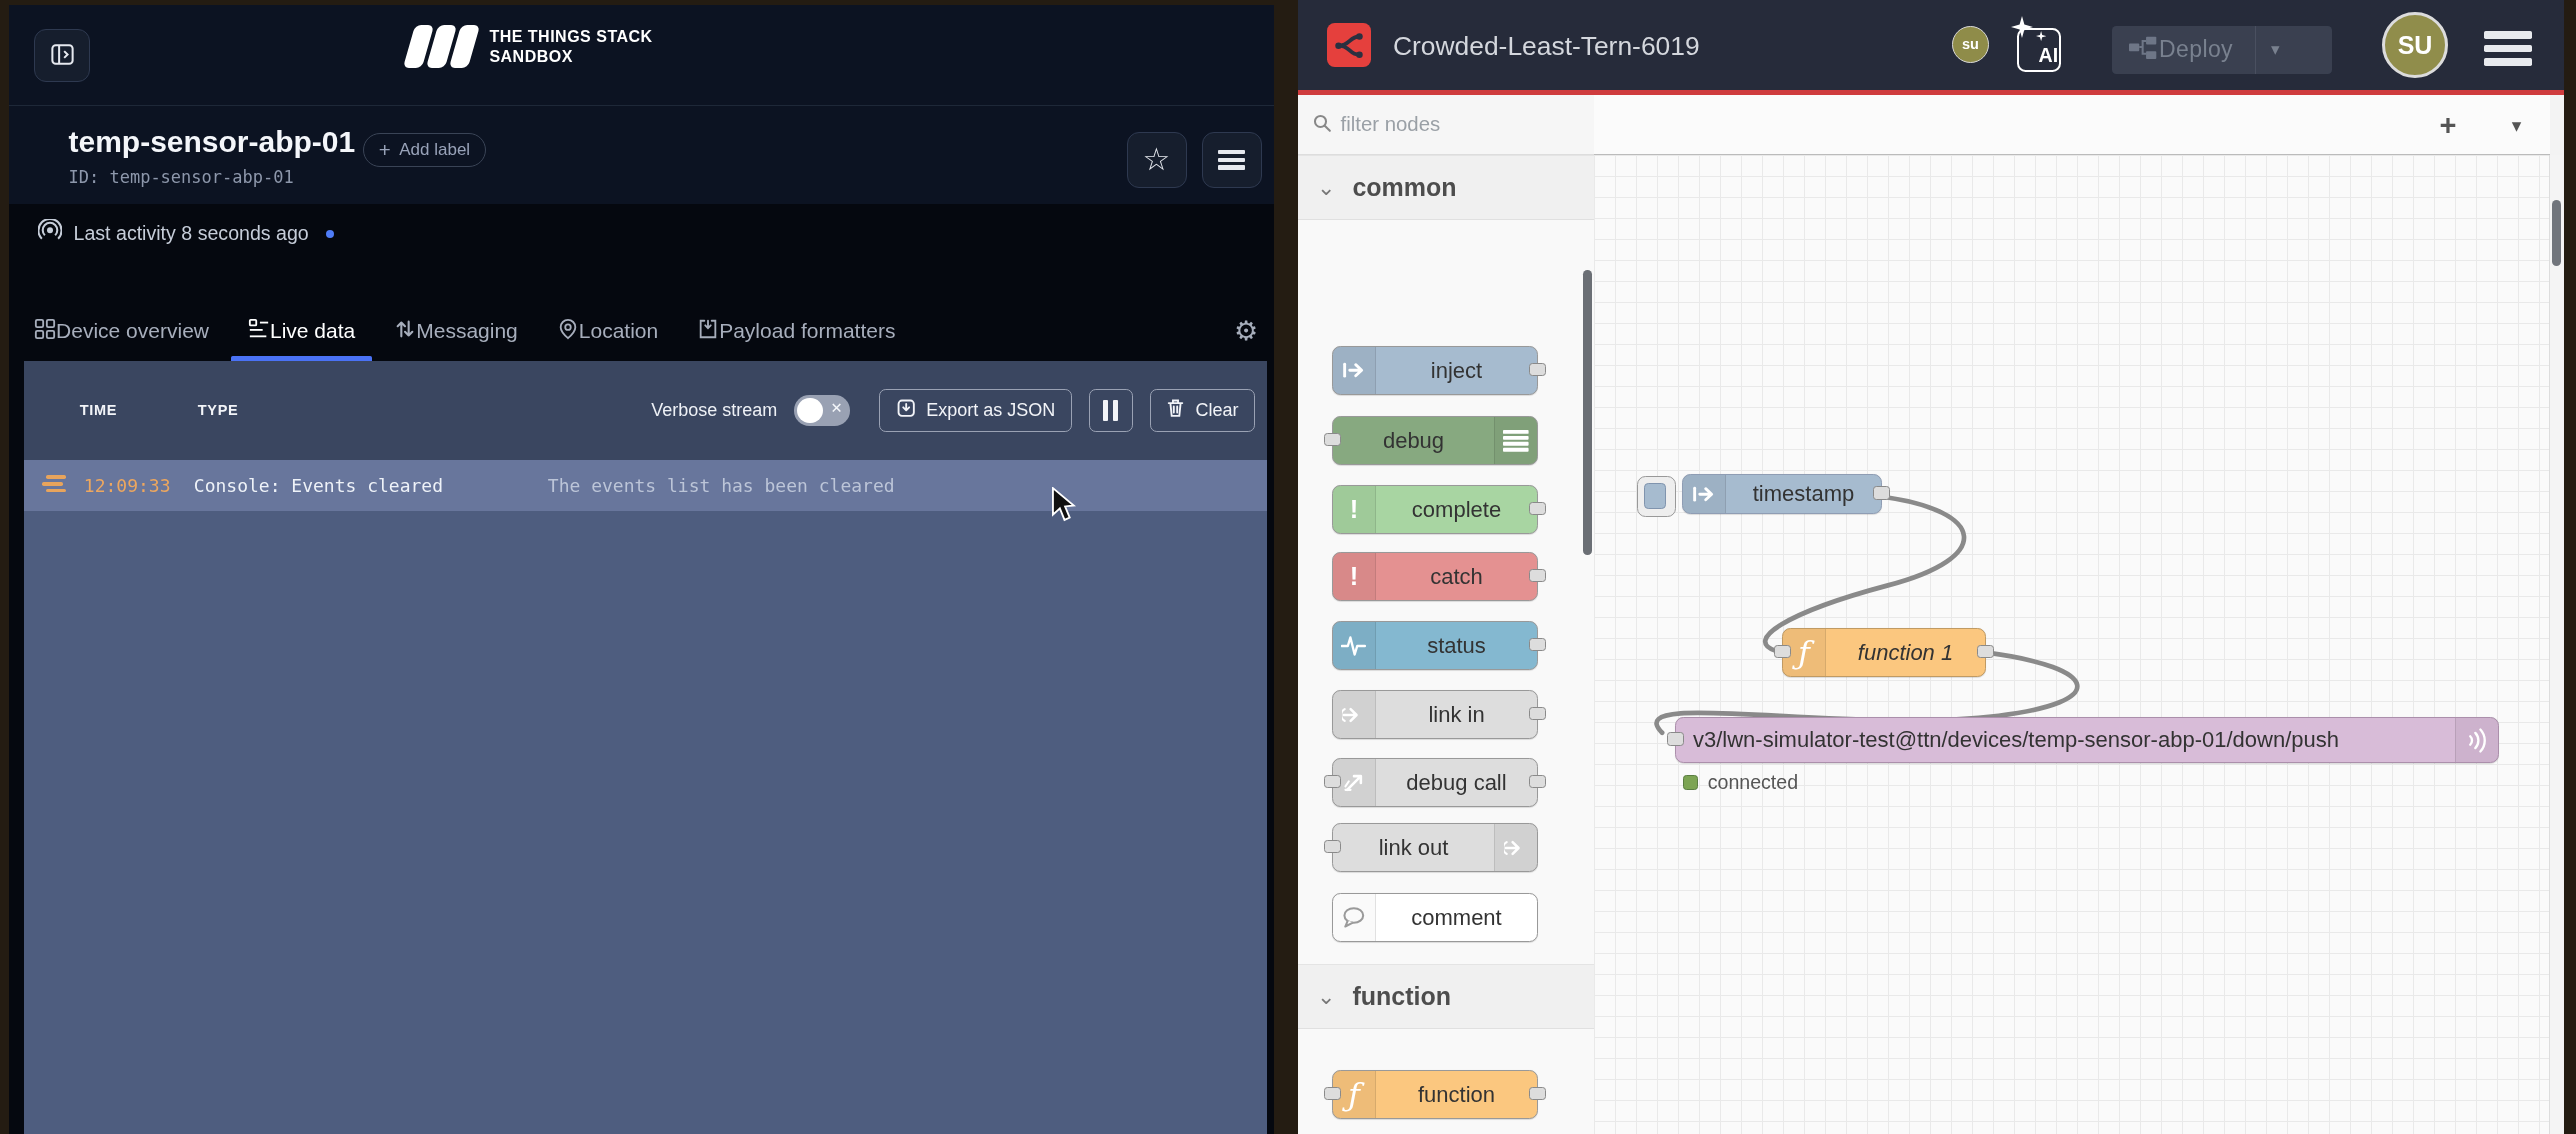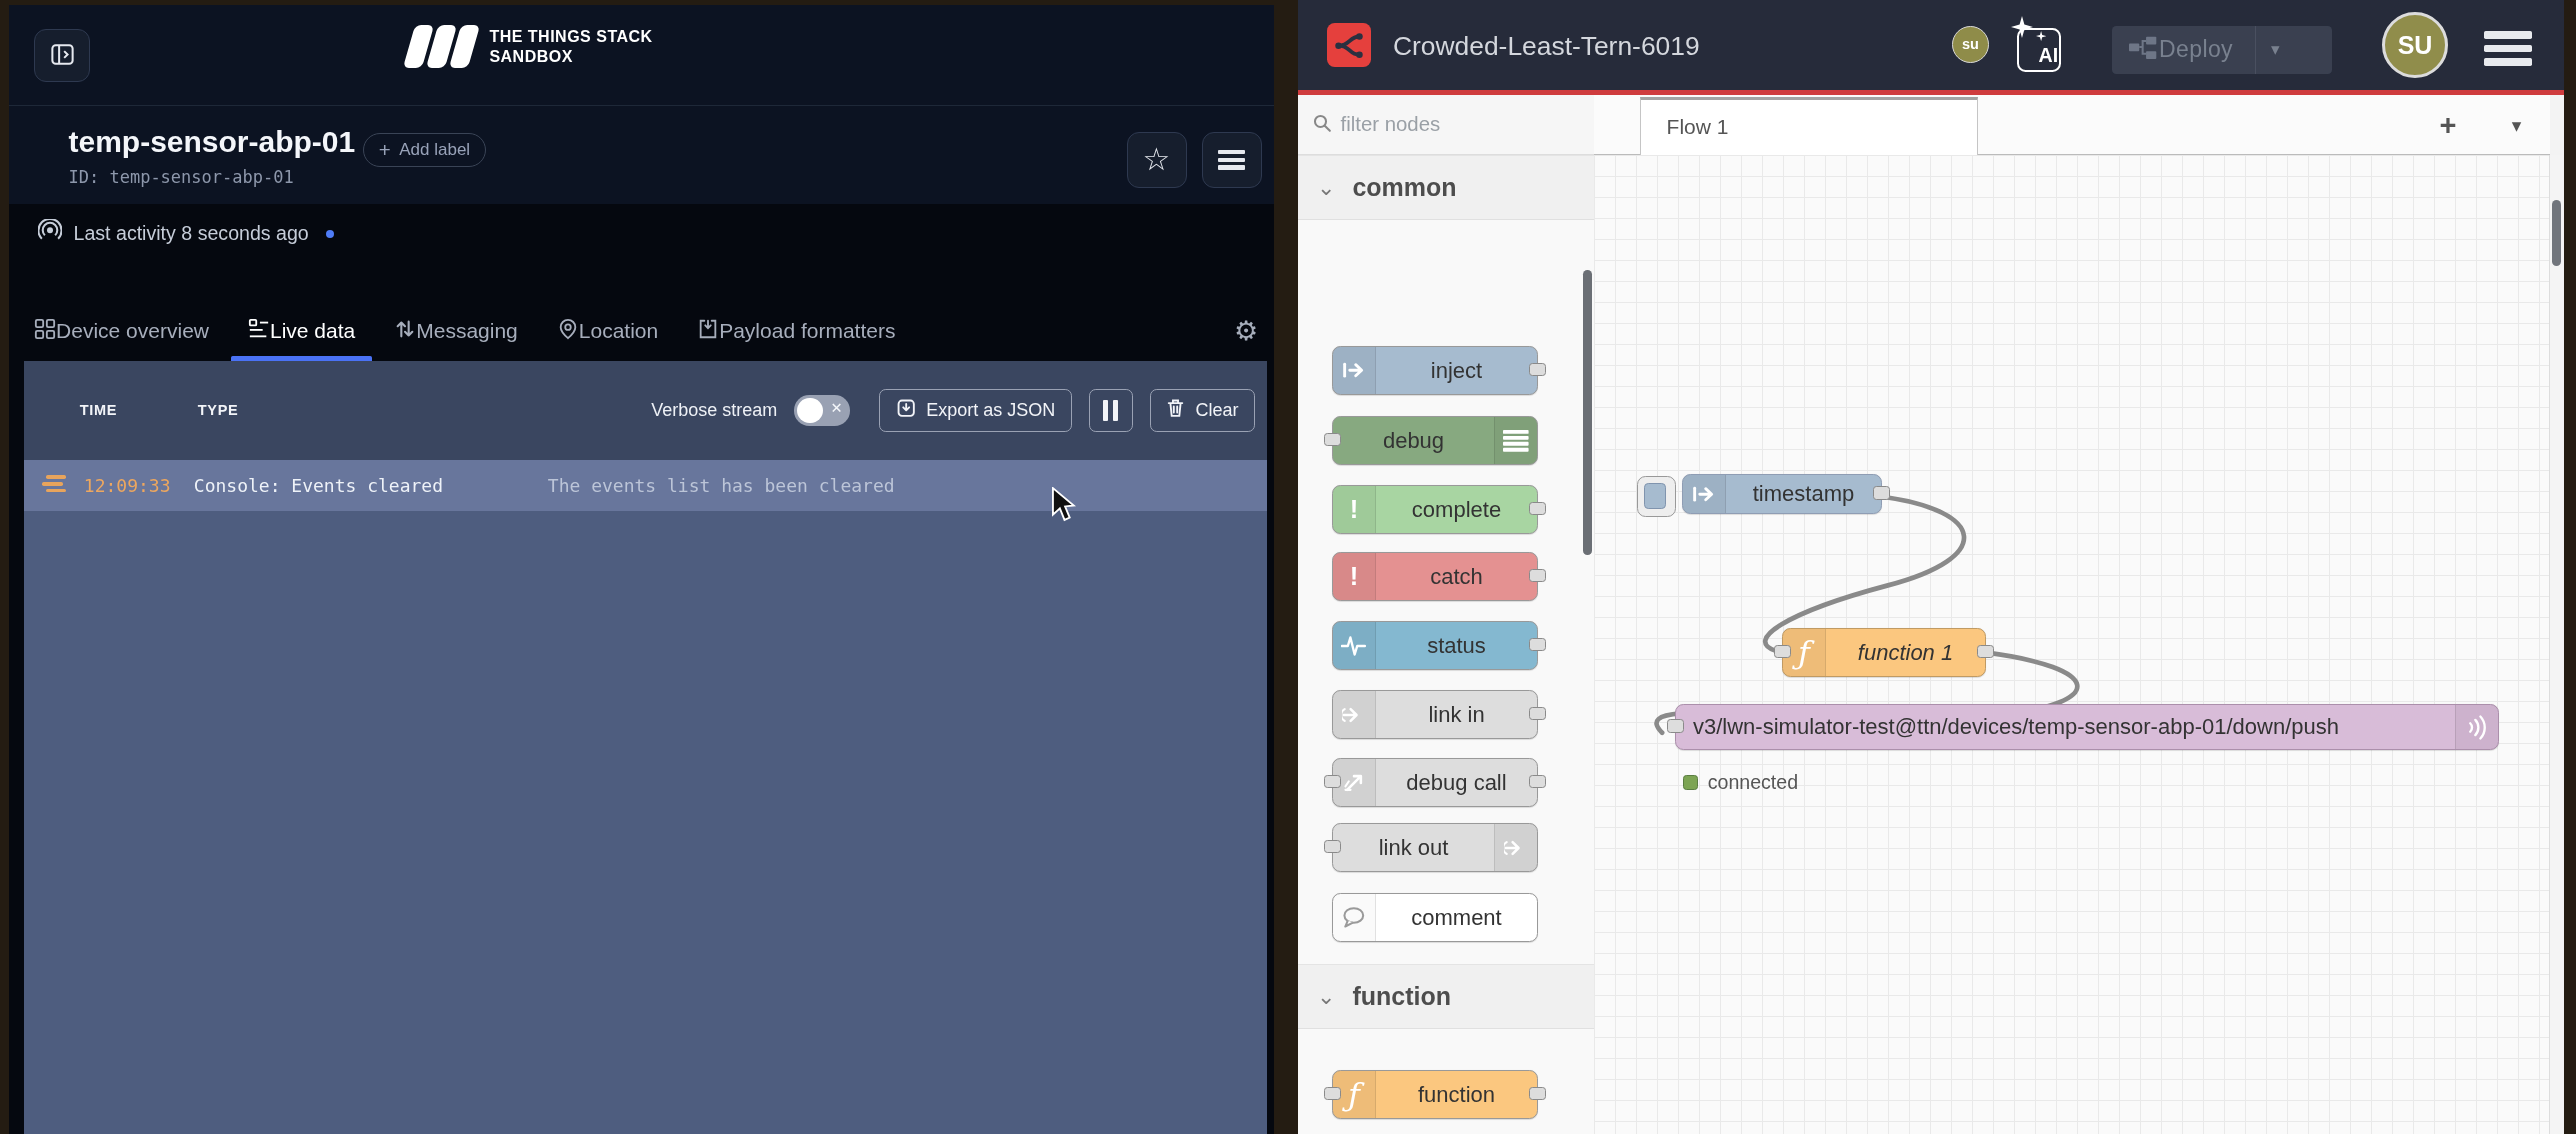--- a/index.html
+++ b/index.html
@@ -455,23 +455,20 @@
         </div>
       <div class="nr-label">function</div>
       <div class="port in"></div>
       <div class="port out"></div>
     </div>
 
     <div id="pal-scroll"></div>
   </div>
 
   <div id="tabstrip">
-    <div id="flow-tab">
-      <span>Flow 1</span>
-    </div>
     <span id="tab-plus">+</span>
     <span id="tab-caret">▾</span>
   </div>
 
   <div id="canvas">
     <svg id="wires" width="955" height="980" viewBox="0 0 1121 1150" fill="none" stroke="#8a8a8a" stroke-width="5.5" stroke-linecap="round">
       <path d="M339,401 C460,418 470,472 345,505 C225,537 175,570 214,582"></path>
       <path d="M462,584 C595,602 605,642 475,658 C295,680 28,626 80,678"></path>
     </svg>
 
@@ -492,21 +489,21 @@
 
     <div class="nr-node" style="left: 188px; top: 473px; width: 204px; height: 49px; border-color: rgb(192, 154, 99); font-style: italic; background-color: rgb(251, 199, 127);">
       <div class="icon-cell">
           <span class="fn-glyph">ƒ</span>
         </div>
       <div class="nr-label">function 1</div>
       <div class="port in"></div>
       <div class="port out"></div>
     </div>
 
-    <div class="nr-node" style="left: 81px; top: 549px; width: 824px; height: 46px; border-color: rgb(171, 143, 171); font-size: 22px; background-color: rgb(216, 188, 216); text-align: center;">
+    <div class="nr-node" style="left: 81px; top: 562px; width: 824px; height: 46px; border-color: rgb(171, 143, 171); font-size: 22px; background-color: rgb(216, 188, 216); text-align: center;">
       <div class="nr-label left-align" style="overflow:hidden;">v3/lwn-simulator-test@ttn/devices/temp-sensor-abp-01/down/push</div>
       <div class="icon-cell right">
         <svg width="22" height="29" viewBox="0 0 26 34" fill="none" stroke="#fff" stroke-width="2.8" stroke-linecap="round">
           <path d="M5 12 a7 7 0 0 1 0 10"></path>
             <path d="M11 8 a13 13 0 0 1 0 18"></path>
             <path d="M17 4 a19 19 0 0 1 0 26"></path>
         </svg>
       </div>
       <div class="port in"></div>
     </div>

